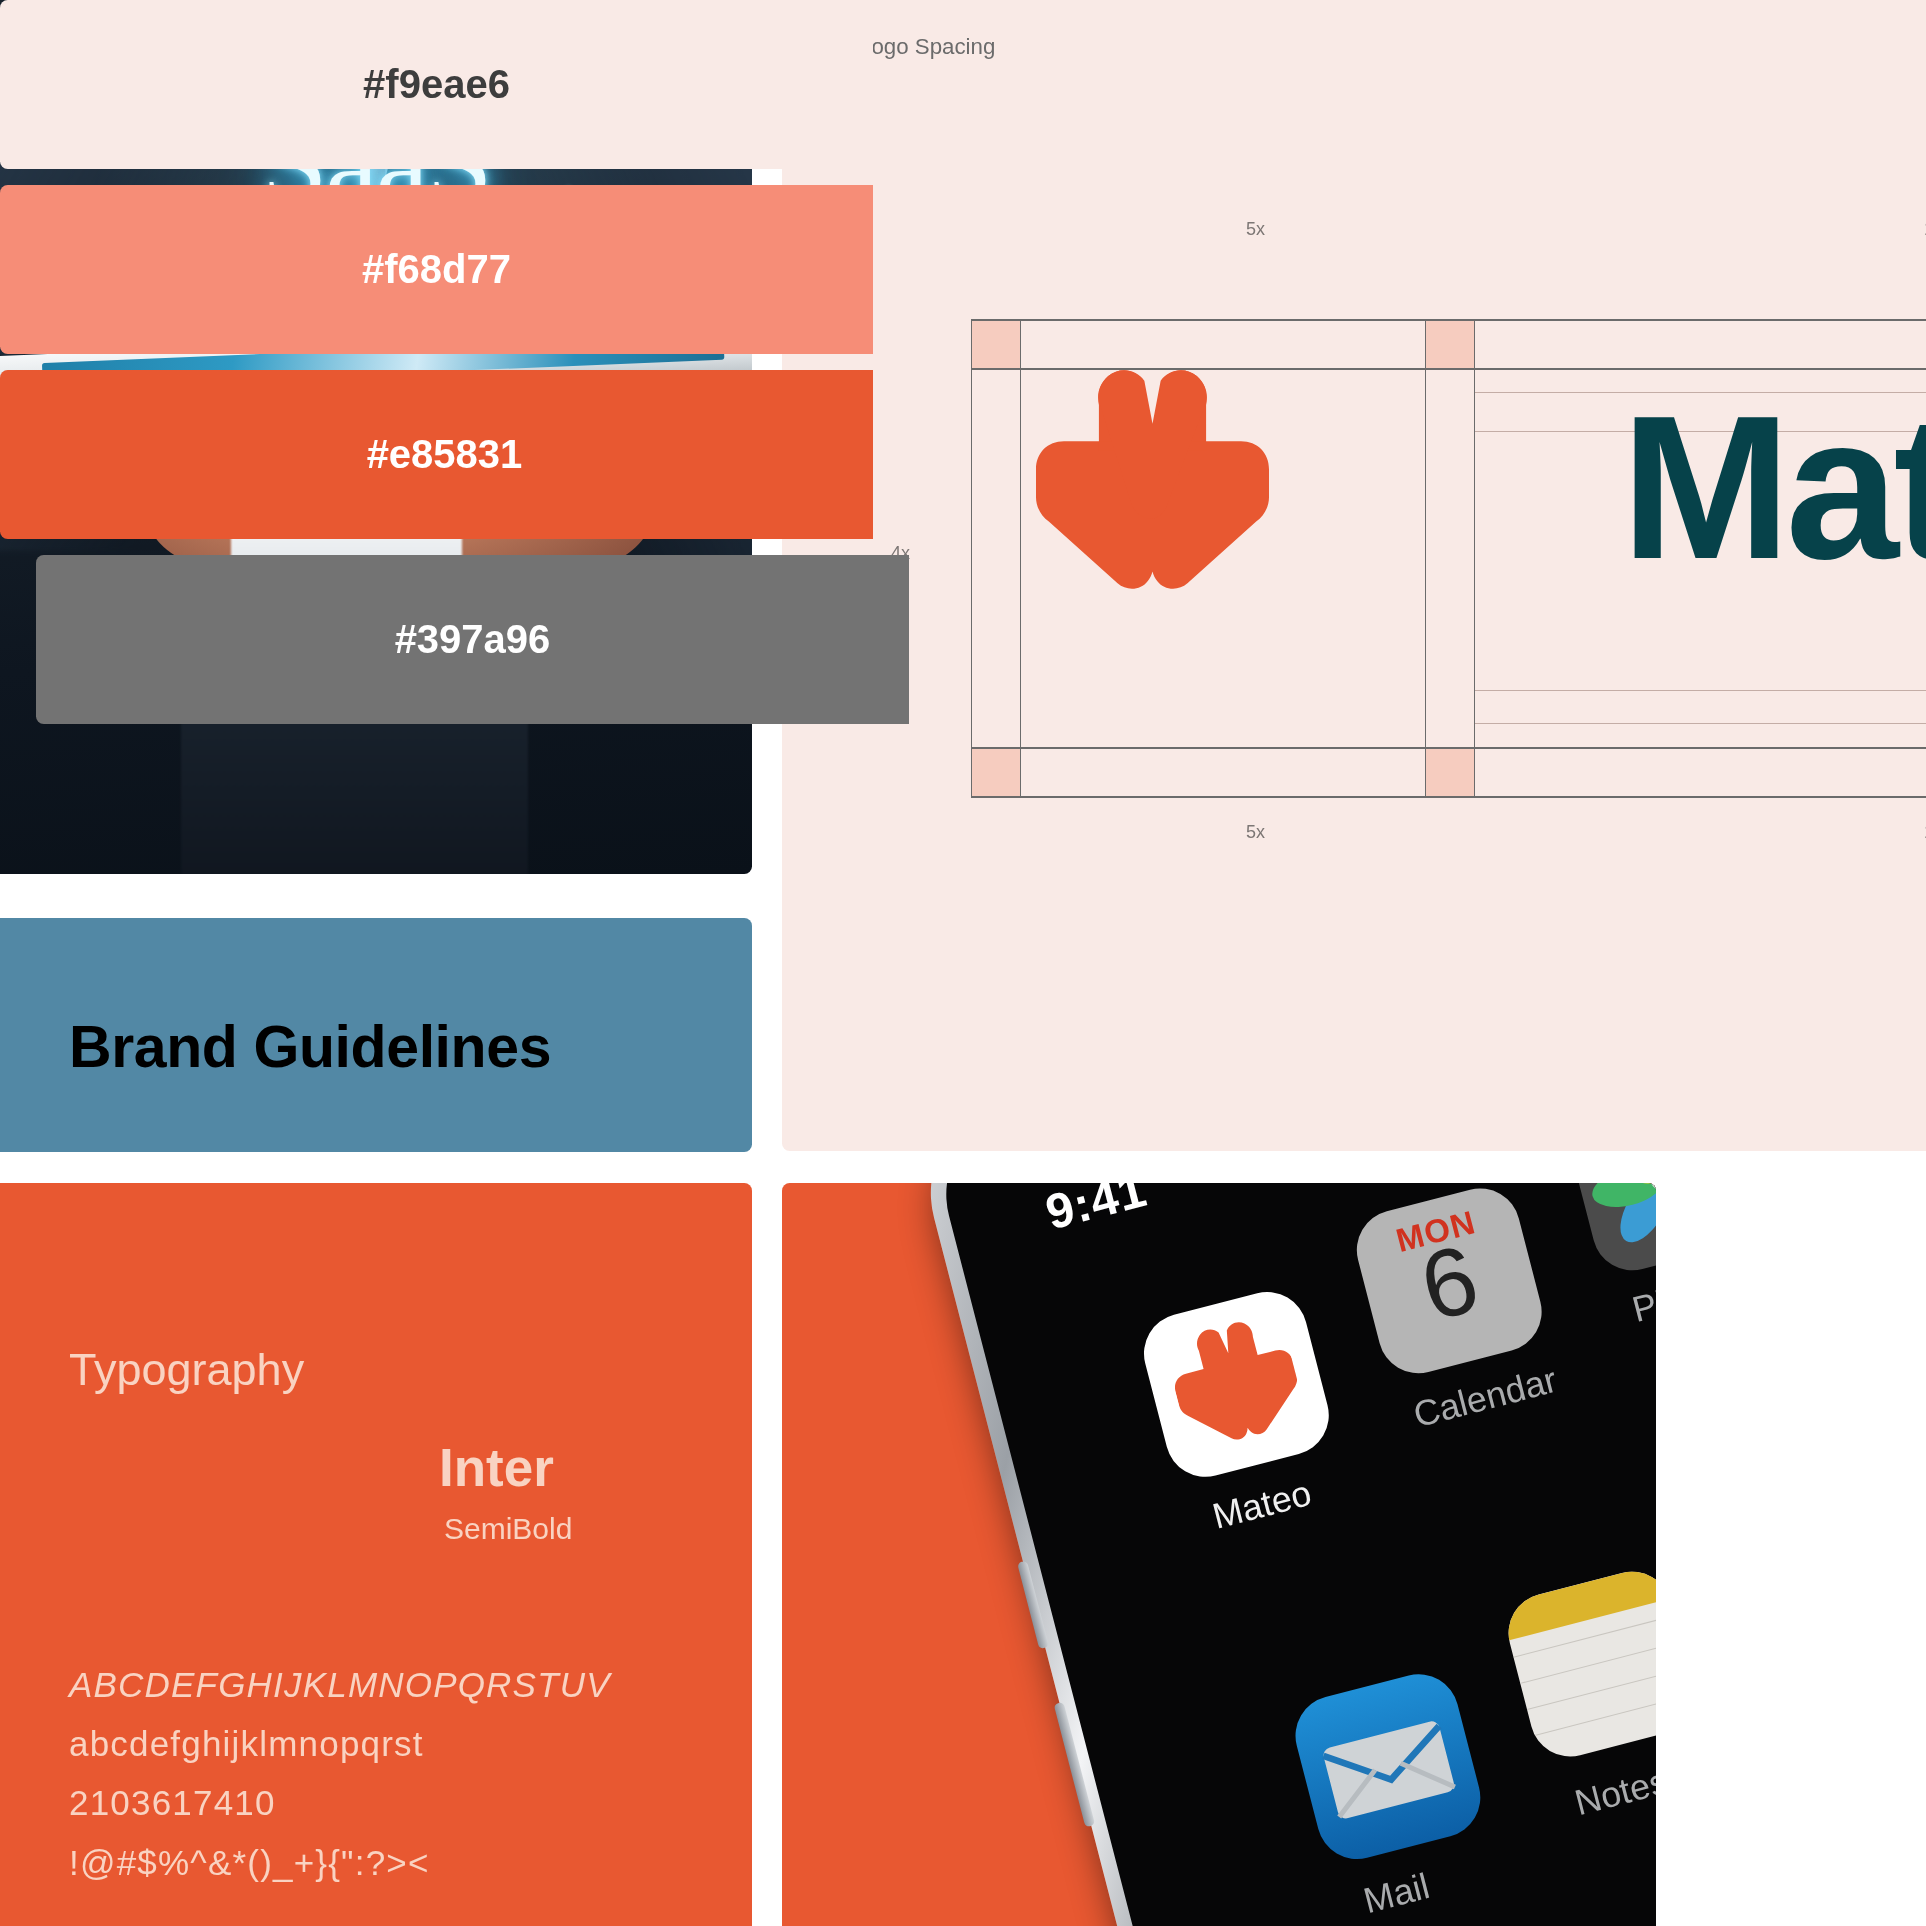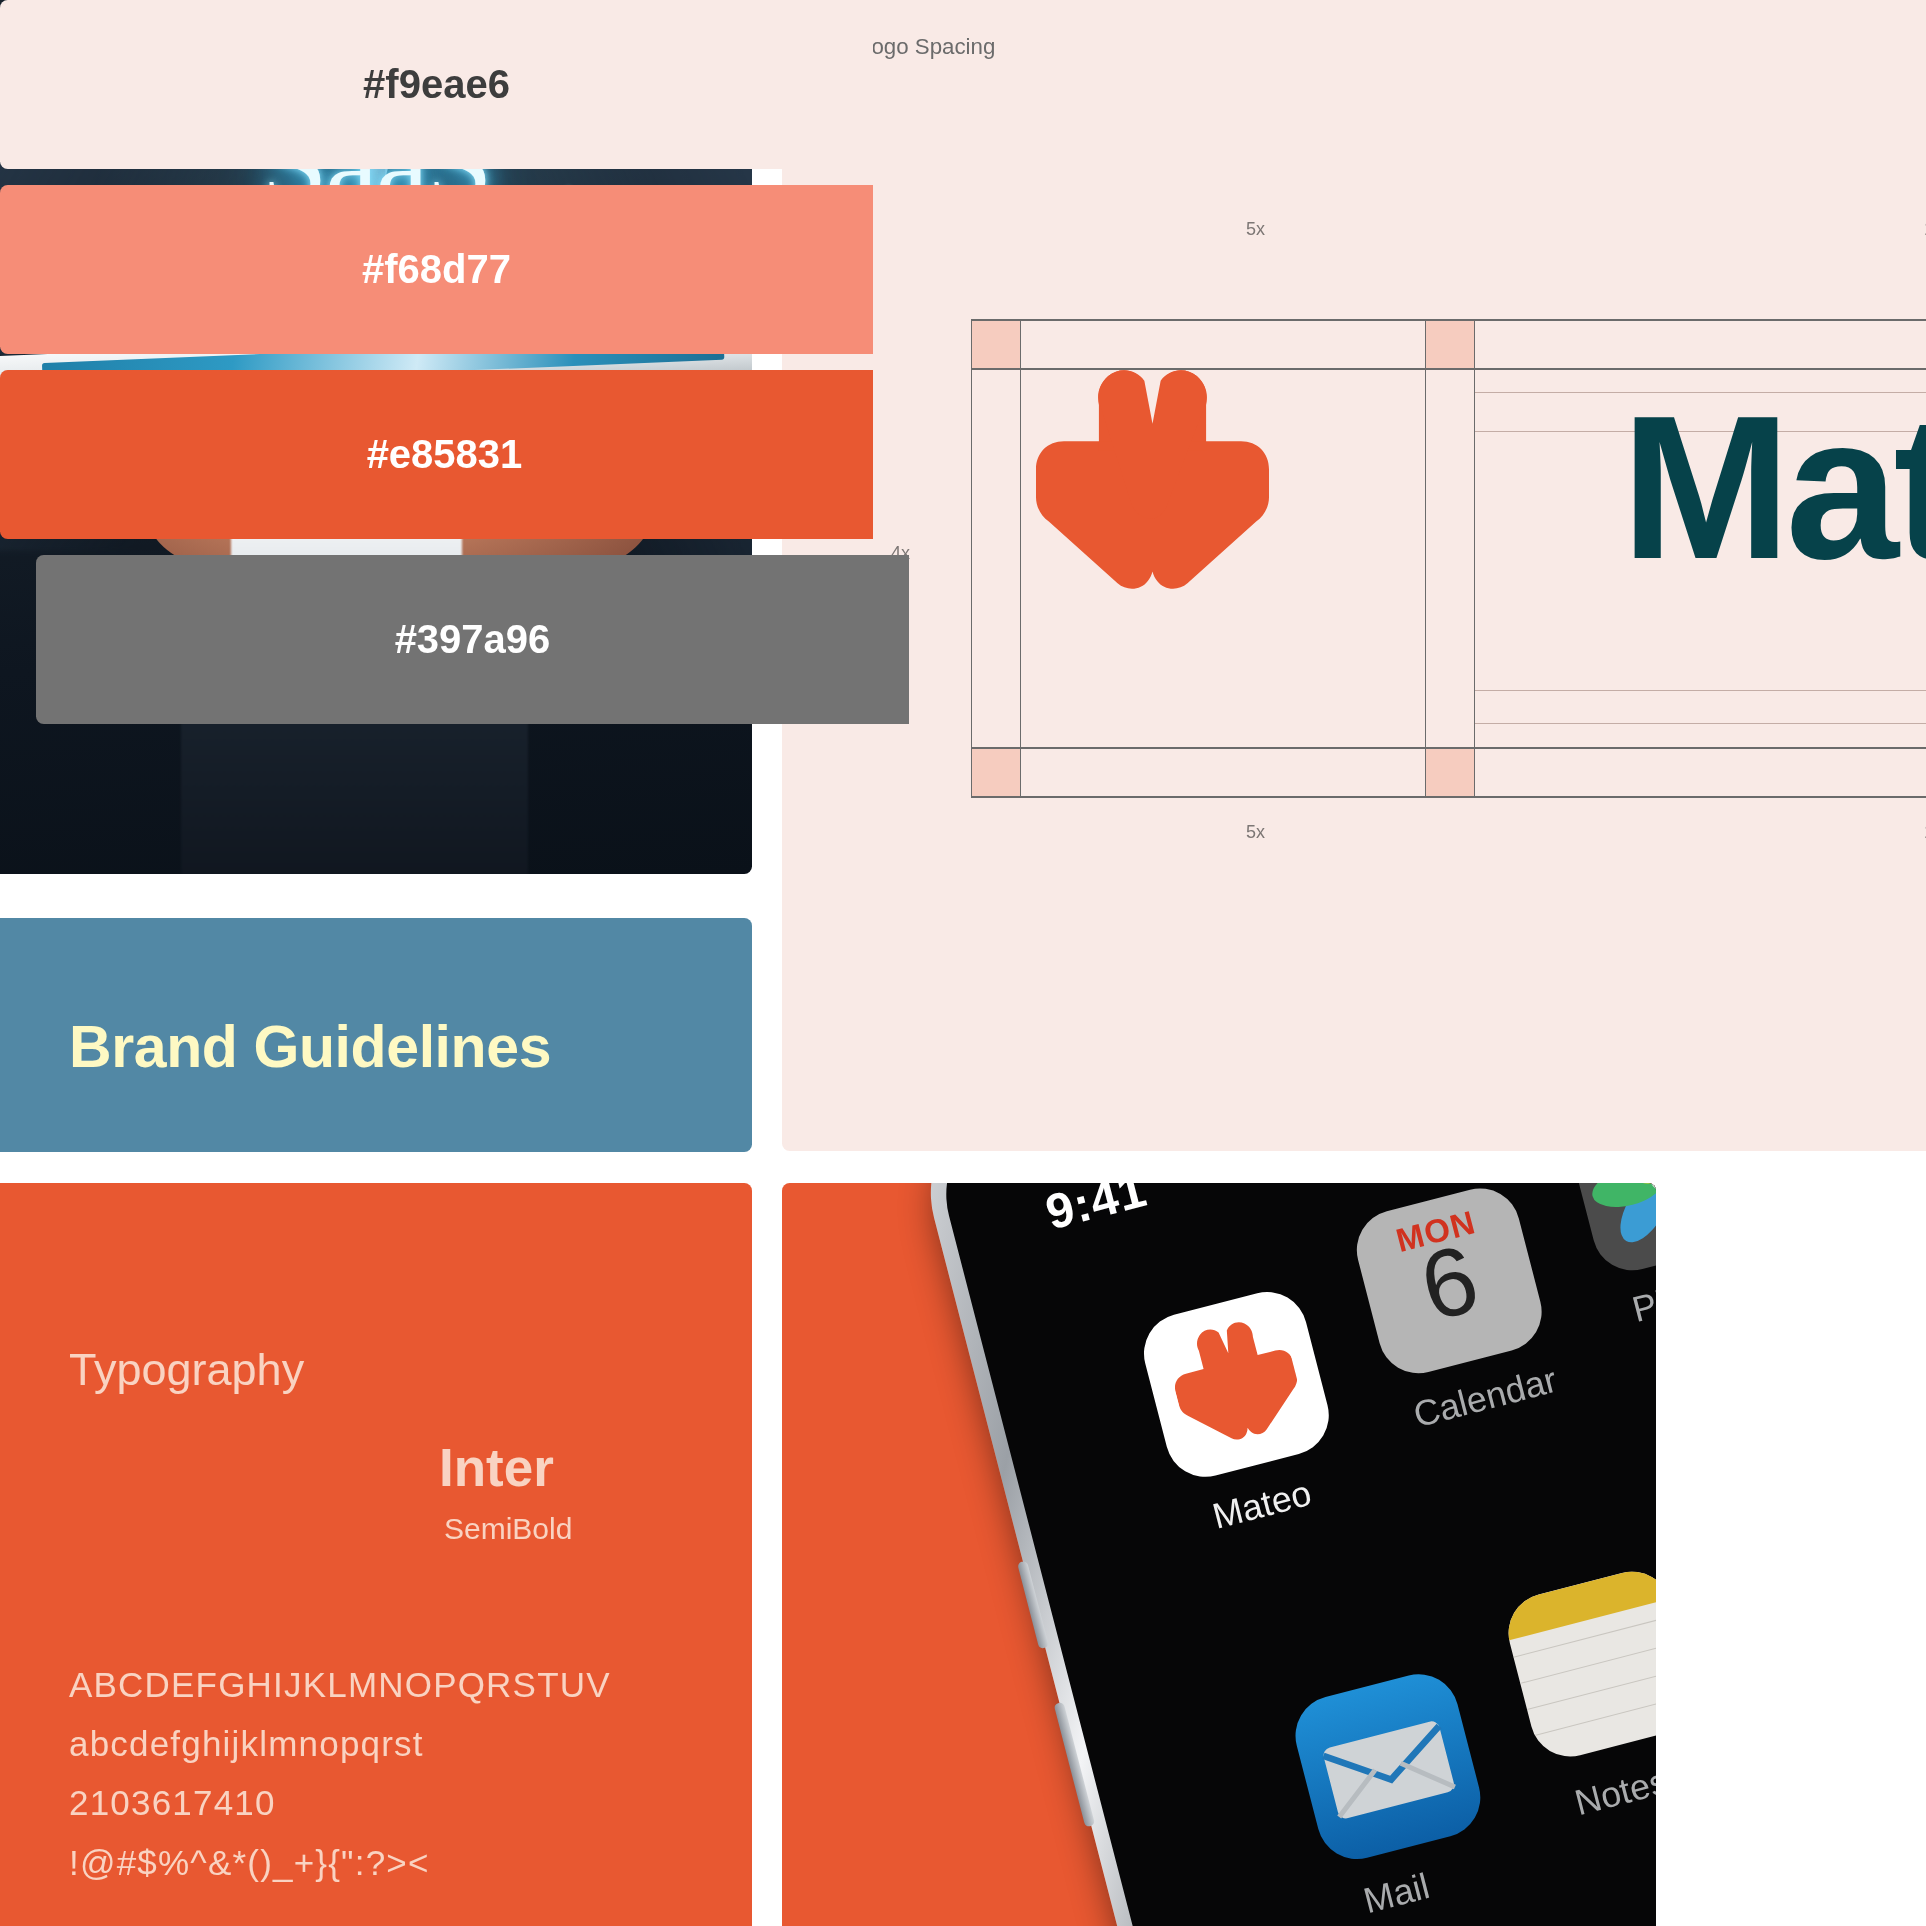--- a/index.html
+++ b/index.html
@@ -116,21 +116,21 @@
     font-family:"Liberation Sans", sans-serif; }
 
   
   #typo { left:0px; top:1183px; width:752px; height:755px;
     border-radius:0 7.7px 7.7px 0; }
   #typoTitle { position:absolute; left:69px; top:161px; font-size:45px; font-weight:400; }
   #aa { position:absolute; left:92px; top:231px; font-size:119px; font-weight:700; line-height:1; }
   #fontName { position:absolute; left:439px; top:254px; font-size:53px; font-weight:700; }
   #fontWeight { position:absolute; left:444px; top:329px; font-size:30px; font-weight:400; }
   .charline { position:absolute; left:69px; font-size:35px; letter-spacing:1.2px; white-space:nowrap; }
-  #cl0 { top:482px; } #cl1 { top:541px; } #cl2 { top:600px; } #cl3 { top:660px; }
+  #cl0 { top:482px;font-style:italic; } #cl1 { top:541px; } #cl2 { top:600px; } #cl3 { top:660px; }
 
   
   #phone { left:782px; top:1183px; width:874px; height:755px;
     border-radius:7.7px; }
   #phoneBody { position:absolute; left:127px; top:-62px; width:1117px; height:1271px;
     transform:rotate(-14.5deg); transform-origin:top left;
     border-radius:100px;
     background:linear-gradient(118deg,#d8dadd 0%, #9ba0a6 11%, #f3f4f6 20%, #6f757c 33%,
       #babfc4 48%, #80868d 62%, #e2e4e7 76%, #8d9298 92%);
     box-shadow:0 15.4px 35px rgba(0,0,0,.45); }
@@ -217,21 +217,21 @@
     <div class="palm"></div>
     <div class="finger" style="left:339px;  top:422px; width:89px;"></div>
     <div class="finger" style="left:426px; top:414px; width:91px;"></div>
     <div class="finger" style="left:512px; top:418px; width:87px;"></div>
     <div class="finger" style="left:593px; top:430px; width:81px;"></div>
     <div class="cuff"></div>
     <div class="sleeve"></div>
   </div>
 
   <div id="bg" class="panel" style="background: rgb(82, 136, 165);">
-    <span id="bgTitle" style="color: #fef9c3; margin-top: 24px;">Brand Guidelines</span>
+    <span id="bgTitle" style="color: #000000; margin-top: 24px;">Brand Guidelines</span>
   </div>
 
   <div id="spacing" class="panel" style="background: rgb(249, 234, 230);">
     <div id="spacingLabel">Logo Spacing</div>
 
     <div class="dimLabel" style="left: 464px; top: 231px; color: rgb(125, 119, 117);">5x</div>
     <div class="dimLabel" style="left: 1142px; top: 231px; color: rgb(125, 119, 117);">10x</div>
     <div class="dimLabel" style="left: 464px; top: 834px; color: rgb(125, 119, 117);">5x</div>
     <div class="dimLabel" style="left: 1142px; top: 834px; color: rgb(125, 119, 117);">10x</div>
     <div class="dimLabel" style="left: 109px; top: 555px; color: rgb(125, 119, 117);">4x</div>

